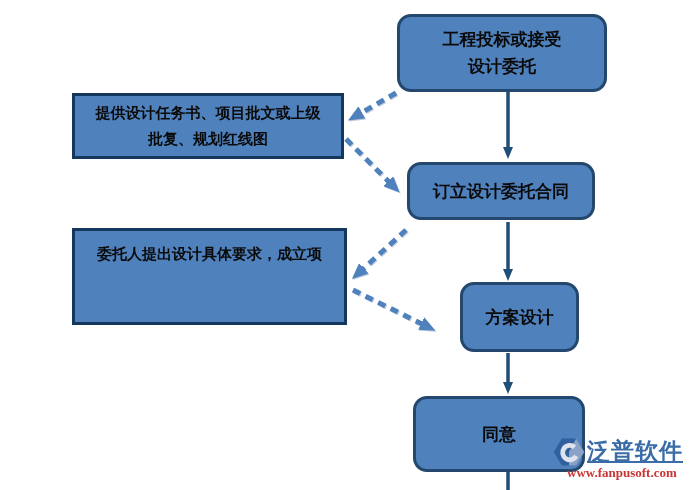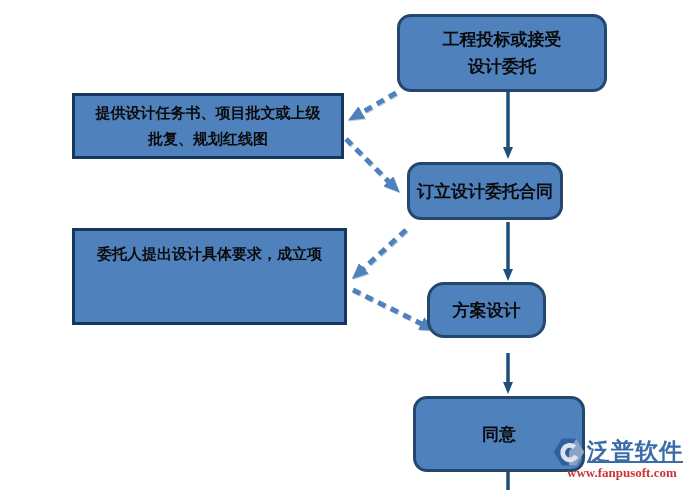--- a/index.html
+++ b/index.html
@@ -26,23 +26,23 @@
     border:3px solid #24476e;
     border-radius:14px;
     font-size:17px;line-height:27px;
   }
   .node.rect{
     border:3px solid #16375d;
     font-size:15px;line-height:26px;
   }
   #n-start{left:397px;top:14px;width:210px;height:78px;}
   #n-input1{left:72px;top:93px;width:272px;height:66px;}
-  #n-contract{left:407px;top:162px;width:156px;height:58px;}
+  #n-contract{left:407px;top:162px;width:188px;height:58px;}
   #n-input2{left:72px;top:228px;width:275px;height:97px;justify-content:flex-start;padding-top:10px;}
-  #n-scheme{left:427px;top:282px;width:119px;height:56px;border-radius:17px;}
+  #n-scheme{left:460px;top:282px;width:119px;height:70px;}
   #n-approve{left:413px;top:396px;width:172px;height:76px;}
   .watermark{
     position:absolute;left:553px;top:436px;width:140px;
   }
   .wm-row{display:flex;align-items:center;}
   .wm-brand{
     font-size:23px;font-weight:bold;color:#3a6ca8;
     letter-spacing:1px;margin-left:2px;white-space:nowrap;text-decoration:underline;
   }
   .wm-url{

